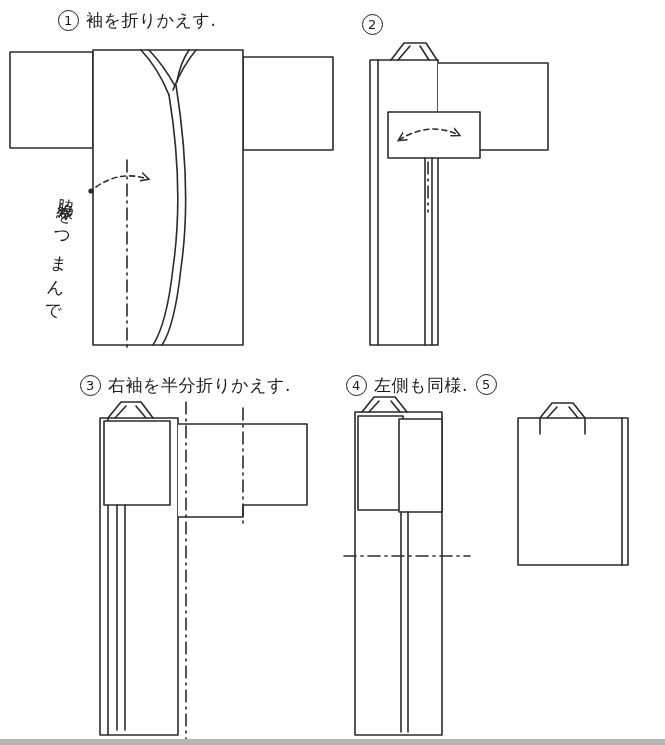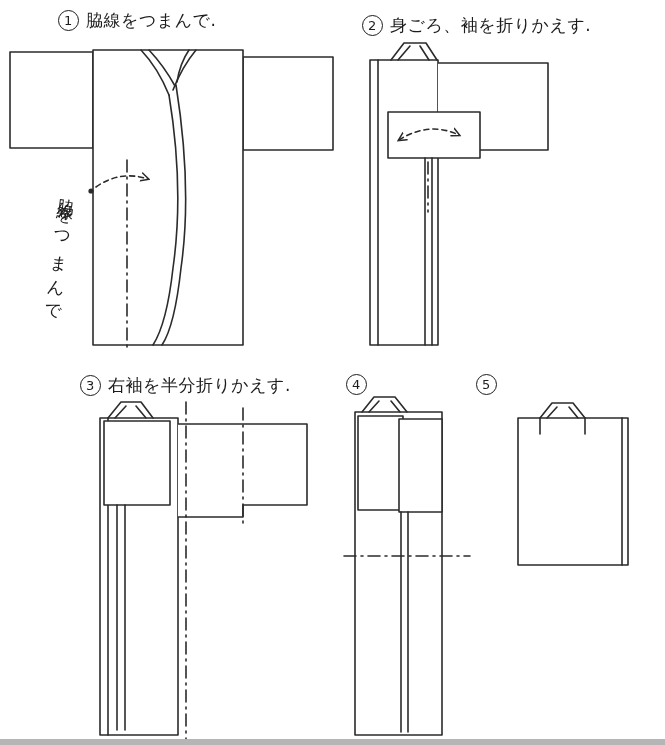--- a/index.html
+++ b/index.html
@@ -113,35 +113,35 @@
       <path class="s" d="M547,418 L557,407"></path>
       <path class="s" d="M578,418 L569,407"></path>
       <line class="s" x1="540" y1="418" x2="540" y2="434"></line>
       <line class="s" x1="585" y1="418" x2="585" y2="434"></line>
       <line class="s" x1="622" y1="418" x2="622" y2="565"></line>
     </g>
   </svg>
 
   <div class="step-title" style="left:58px;top:9px">
     <span class="badge">1</span>
-    <span>脇線をつまんで.</span>
+    <span>袖を折りかえす.</span>
   </div>
 
   <div class="step-title" style="left:362px;top:14px">
     <span class="badge">2</span>
-    <span>身ごろ、袖を折りかえす.</span>
   </div>
 
   <div class="step-title" style="left:80px;top:374px">
     <span class="badge">3</span>
     <span>右袖を半分折りかえす.</span>
   </div>
 
   <div class="step-title" style="left:346px;top:374px">
     <span class="badge">4</span>
+    <span>左側も同様.</span>
   </div>
 
   <div class="step-title" style="left:476px;top:374px">
     <span class="badge">5</span>
   </div>
 
   <div class="vnote">脇線をつまんで</div>
 
   <div class="bottom-strip"></div>
 

